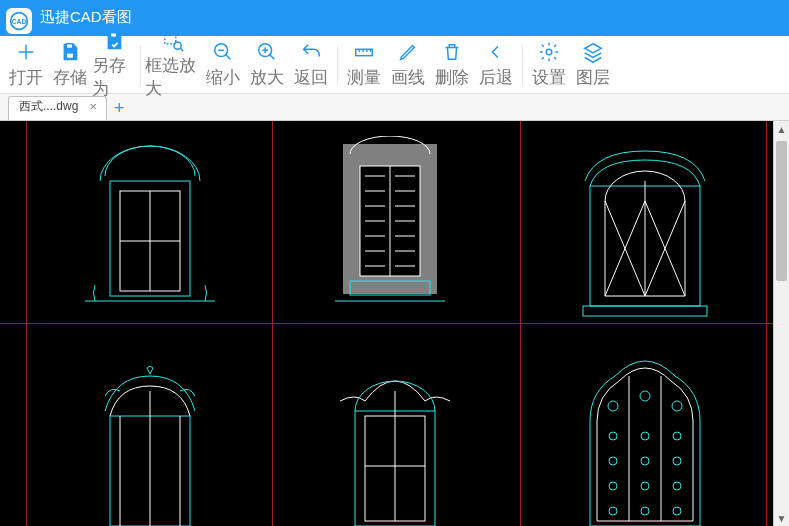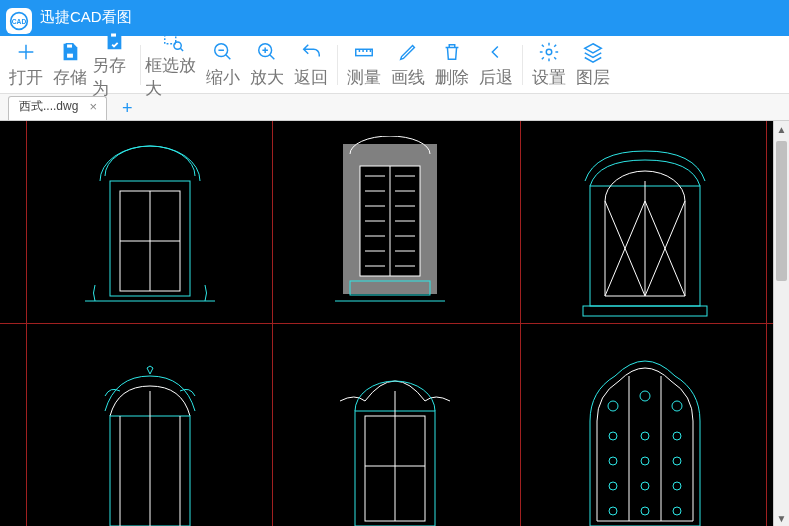--- a/index.html
+++ b/index.html
@@ -9,21 +9,21 @@
   .titlebar .logo svg { width: 20px; height: 20px; }
   .titlebar .title { color: #fff; font-size: 15px; }
   .toolbar { height: 58px; background: #fff; border-bottom: 1px solid #e0e0e0; display: flex; align-items: center; padding: 0 4px; }
   .tool { width: 44px; height: 52px; display: flex; flex-direction: column; align-items: center; justify-content: center; cursor: pointer; }
   .tool .glyph { width: 24px; height: 24px; display: flex; align-items: center; justify-content: center; color: #2196f3; }
   .tool .glyph svg { width: 22px; height: 22px; stroke: #2196f3; fill: none; stroke-width: 1.6; }
   .tool .label { font-size: 17px; color: #777; margin-top: 2px; }
   .tool.wide { width: 56px; }
   .sep { width: 1px; height: 40px; background: #e8e8e8; margin: 0 4px; }
   .tabbar { height: 27px; background: #f7f7f7; border-bottom: 1px solid #d0d0d0; display: flex; align-items: flex-end; padding-left: 8px; }
-  .tab { height: 24px; background: #fff; border: 1px solid #c0c0c0; border-bottom: none; border-radius: 3px 3px 0 0; display: flex; align-items: center; padding: 0 6px 4px 10px; font-size: 12px; color: #444; margin-right: 8px; }
+  .tab { height: 24px; background: #fff; border: 1px solid #c0c0c0; border-bottom: none; border-radius: 3px 3px 0 0; display: flex; align-items: center; padding: 0 6px 4px 10px; font-size: 12px; color: #444; margin-right: 0; }
   .tab .close { width: 14px; height: 14px; margin-left: 8px; display: flex; align-items: center; justify-content: center; font-size: 13px; color: #888; cursor: pointer; }
   .addtab { width: 24px; height: 24px; display: flex; align-items: center; justify-content: center; color: #2196f3; font-size: 18px; cursor: pointer; }
   .canvas { position: relative; height: 405px; background: #000; overflow: hidden; }
   .grid-line-v { position: absolute; top: 0; bottom: 0; width: 1px; background: #a02020; }
   .grid-line-h { position: absolute; left: 0; right: 0; height: 1px; background: #a02020; }
   .cell { position: absolute; }
   .cell svg { width: 100%; height: 100%; }
   .cell svg .cyan { stroke: #2ee6e6; stroke-width: 1; fill: none; }
   .cell svg .white { stroke: #fff; stroke-width: 1; fill: none; }
   .cell svg .gray { fill: #808080; }

